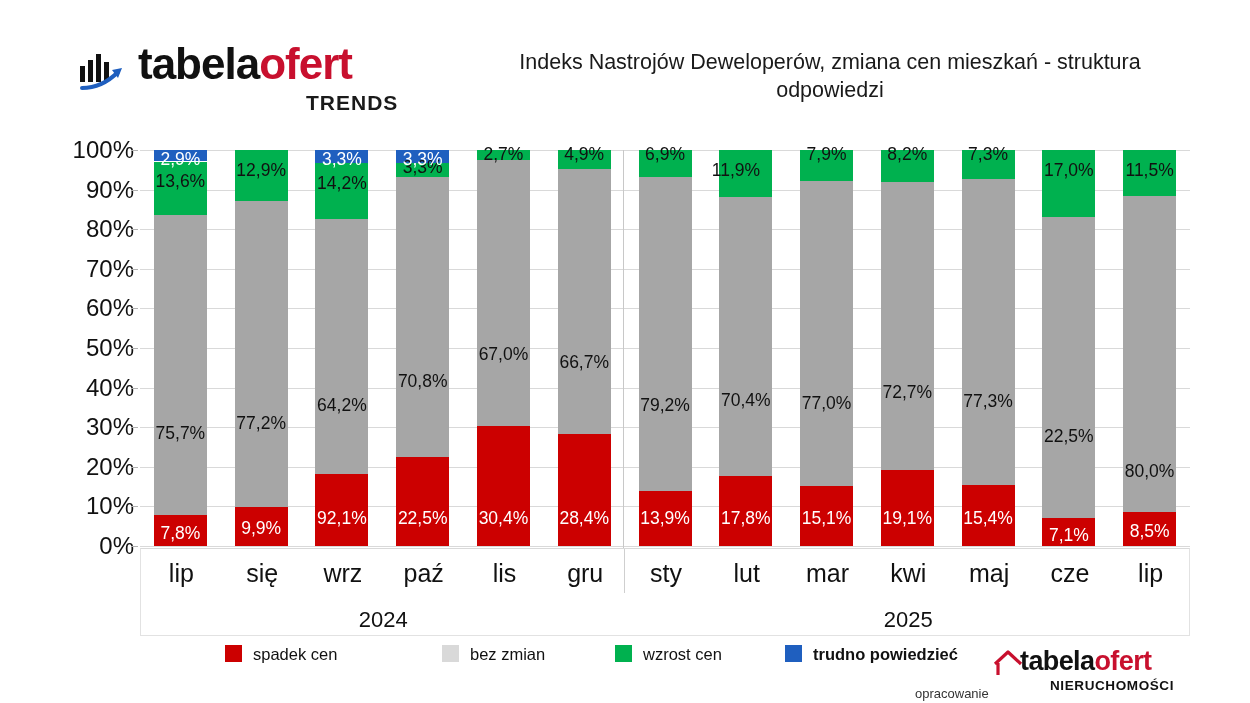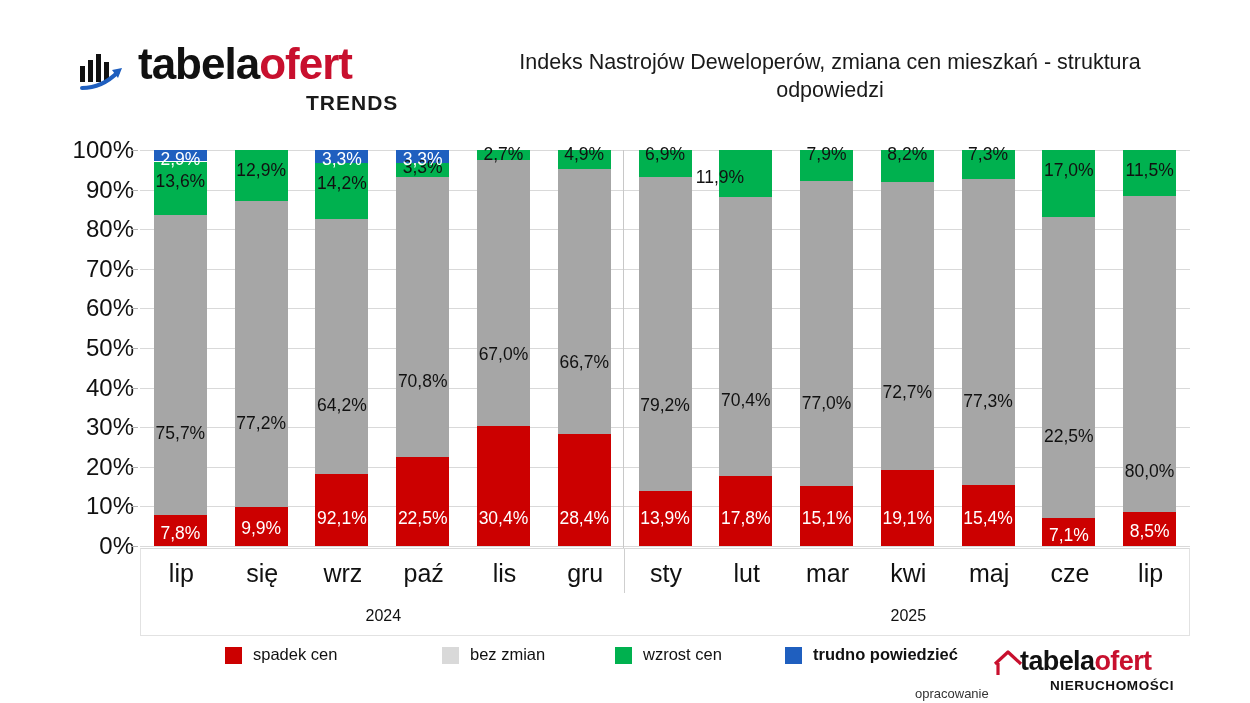--- a/index.html
+++ b/index.html
@@ -72,26 +72,26 @@
   }
   .cat-label {
     position: absolute; top: 10px; width: 80px; text-align: center;
     font-size: 25px; color: #111;
   }
   .cat-inner-divider {
     position: absolute; top: 0; width: 1px; height: 44px; background: #cfcfcf;
   }
   .group-label {
     position: absolute; top: 58px; width: 160px; text-align: center;
-    font-size: 16px; color: #111;
+    font-size: 22px; color: #111;
   }
 
   
   .legend { position: absolute; left: 140px; top: 645px; width: 840px; height: 28px; }
-  .legend-item { position: absolute; top: 0; display: flex; align-items: flex-end; gap: 11px; }
+  .legend-item { position: absolute; top: 0; display: flex; align-items: flex-start; gap: 11px; }
   .legend-swatch { width: 17px; height: 17px; display: inline-block; }
   .legend-text { font-size: 16.5px; color: #111; white-space: nowrap; }
 
   
   .credit { position: absolute; left: 915px; top: 686px; font-size: 13px; color: #333; }
   .foot-logo { position: absolute; left: 992px; top: 648px; width: 180px; height: 52px; }
   .foot-word {
     position: absolute; left: 28px; top: 0;
     font-size: 27px; font-weight: bold; letter-spacing: -0.6px; line-height: 1;
     white-space: nowrap;
@@ -249,21 +249,21 @@
       <div class="dlabel on-light" style="top: 196.02px; left: 363.462px; transform: translateX(-50%);">67,0%</div>
       <div class="dlabel on-light" style="top: -4.396px; left: 363.462px; transform: translateX(-50%);">2,7%</div>
       <div class="dlabel on-dark" style="top: 360px; left: 444.231px; transform: translateX(-50%);">28,4%</div>
       <div class="dlabel on-light" style="top: 204.296px; left: 444.231px; transform: translateX(-50%);">66,7%</div>
       <div class="dlabel on-light" style="top: -4px; left: 444.231px; transform: translateX(-50%);">4,9%</div>
       <div class="dlabel on-dark" style="top: 360px; left: 525px; transform: translateX(-50%);">13,9%</div>
       <div class="dlabel on-light" style="top: 246.866px; left: 525px; transform: translateX(-50%);">79,2%</div>
       <div class="dlabel on-light" style="top: -4px; left: 525px; transform: translateX(-50%);">6,9%</div>
       <div class="dlabel on-dark" style="top: 360px; left: 605.769px; transform: translateX(-50%);">17,8%</div>
       <div class="dlabel on-light" style="top: 241.877px; left: 605.769px; transform: translateX(-50%);">70,4%</div>
-      <div class="dlabel on-light" style="top: 11.604px; left: 580px; transform: translateX(-50%); margin-top: 7px;">11,9%</div>
+      <div class="dlabel on-light" style="top: 11.604px; left: 596px; transform: translateX(-50%);">11,9%</div>
       <div class="dlabel on-dark" style="top: 360px; left: 686.538px; transform: translateX(-50%);">15,1%</div>
       <div class="dlabel on-light" style="top: 244.728px; left: 686.538px; transform: translateX(-50%);">77,0%</div>
       <div class="dlabel on-light" style="top: -4px; left: 686.538px; transform: translateX(-50%);">7,9%</div>
       <div class="dlabel on-dark" style="top: 360px; left: 767.308px; transform: translateX(-50%);">19,1%</div>
       <div class="dlabel on-light" style="top: 233.996px; left: 767.308px; transform: translateX(-50%);">72,7%</div>
       <div class="dlabel on-light" style="top: -4px; left: 767.308px; transform: translateX(-50%);">8,2%</div>
       <div class="dlabel on-dark" style="top: 360px; left: 848.077px; transform: translateX(-50%);">15,4%</div>
       <div class="dlabel on-light" style="top: 243.184px; left: 848.077px; transform: translateX(-50%); text-align: right;">77,3%</div>
       <div class="dlabel on-light" style="top: -4px; left: 848.077px; transform: translateX(-50%);">7,3%</div>
       <div class="dlabel on-dark" style="top: 376.568px; left: 928.846px; transform: translateX(-50%);">7,1%</div>

